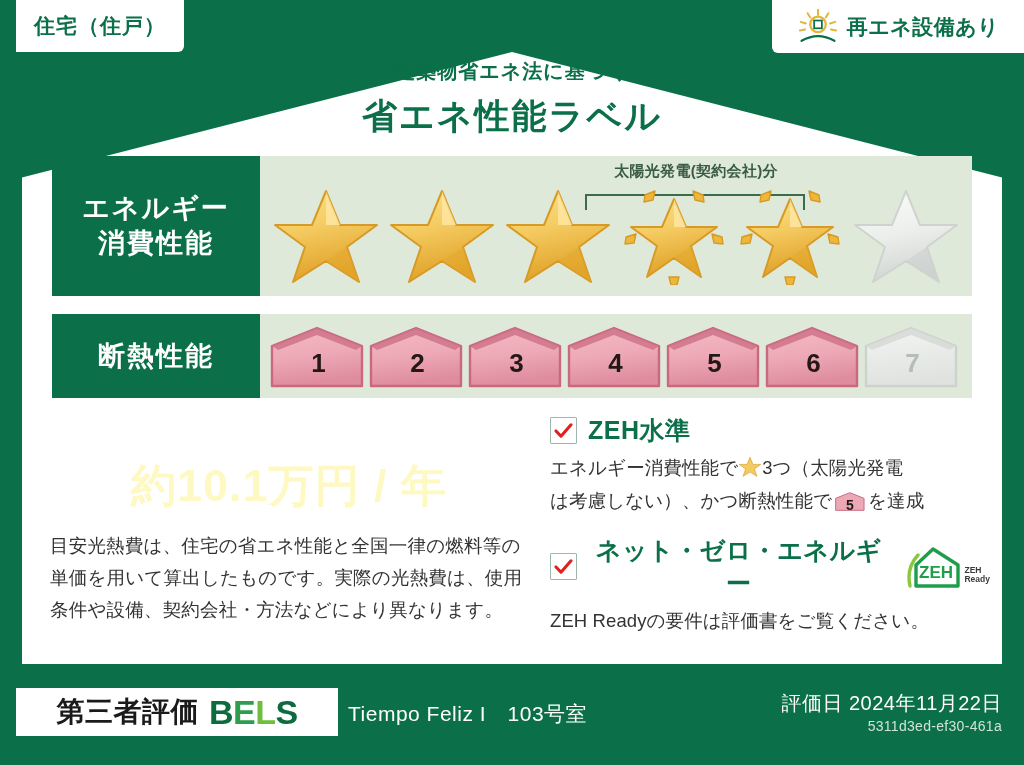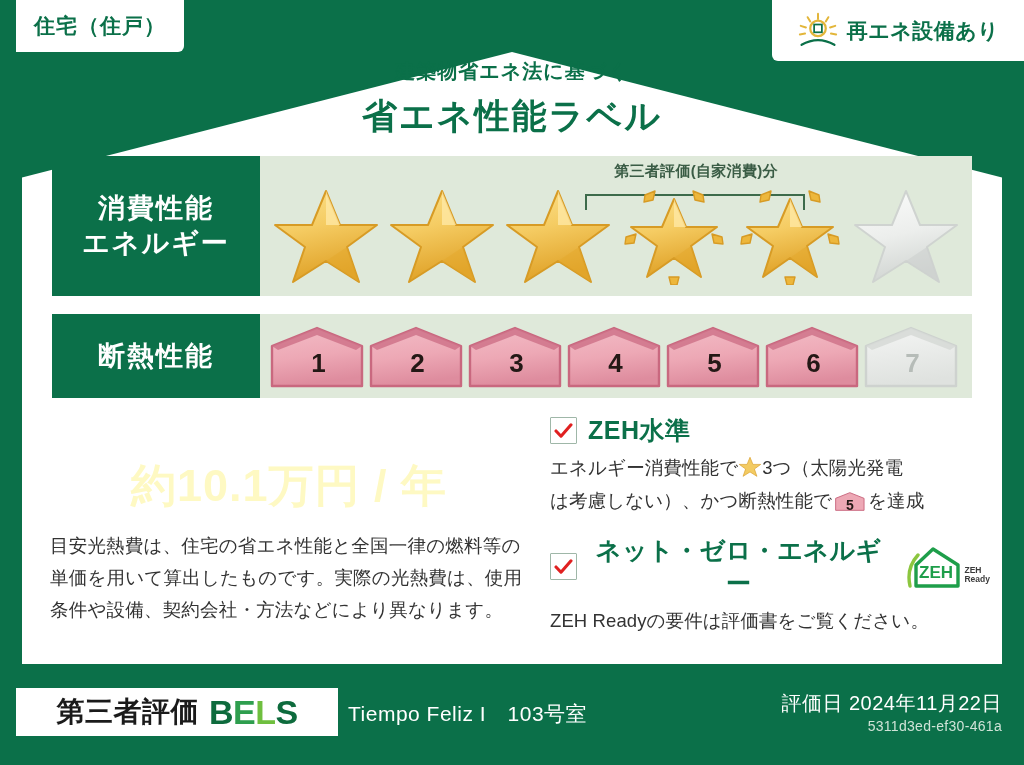--- a/index.html
+++ b/index.html
@@ -13,21 +13,21 @@
 
   
   .badge{
     position:absolute;background:#ffffff;display:flex;align-items:center;
     justify-content:center;box-sizing:border-box;
   }
   #badge-housing{left:16px;top:0;width:168px;height:52px;border-radius:0 0 6px 0;}
   #badge-housing .txt{
     color:#0b7049;font-weight:bold;font-size:21px;letter-spacing:1px;
   }
-  #badge-renewable{right:0;top:0;width:252px;height:61px;border-radius:0 0 0 6px;gap:8px;}
+  #badge-renewable{right:0;top:0;width:252px;height:53px;border-radius:0 0 0 6px;gap:8px;}
   #badge-renewable .txt{color:#0b7049;font-weight:bold;font-size:21px;letter-spacing:0.5px;}
   .solar-ico{width:42px;height:38px;flex:0 0 auto;}
 
   
   .sheet{
     position:absolute;left:22px;top:52px;width:980px;height:612px;
     background:#ffffff;
     clip-path:polygon(0% 20.5%, 50% 0%, 100% 20.5%, 100% 100%, 0% 100%);
   }
   .sheet-inner{
@@ -168,26 +168,26 @@
 
   <div class="sheet-inner">
 
     <div class="title-wrap">
       <div class="title-sub">建築物省エネ法に基づく</div>
       <div class="title-main">省エネ性能ラベル</div>
     </div>
 
     <div class="row" id="row-energy">
       <div class="row-key">
+        <span>エネルギー</span>
         <span>消費性能</span>
-        <span>エネルギー</span>
       </div>
       <div class="row-val">
 
-        <div class="solar-bracket-label">第三者評価(自家消費)分</div>
+        <div class="solar-bracket-label">太陽光発電(契約会社)分</div>
         <div class="solar-bracket"></div>
 
         <div class="stars">
 
           <div class="star-cell">
             <svg width="104" height="100" viewBox="0 0 104 100">
               <defs>
                 <linearGradient id="gold1" x1="0" y1="0" x2="0.25" y2="1">
                   <stop offset="0%" stop-color="#fbe08a"></stop>
                     <stop offset="45%" stop-color="#f5cc63"></stop>

